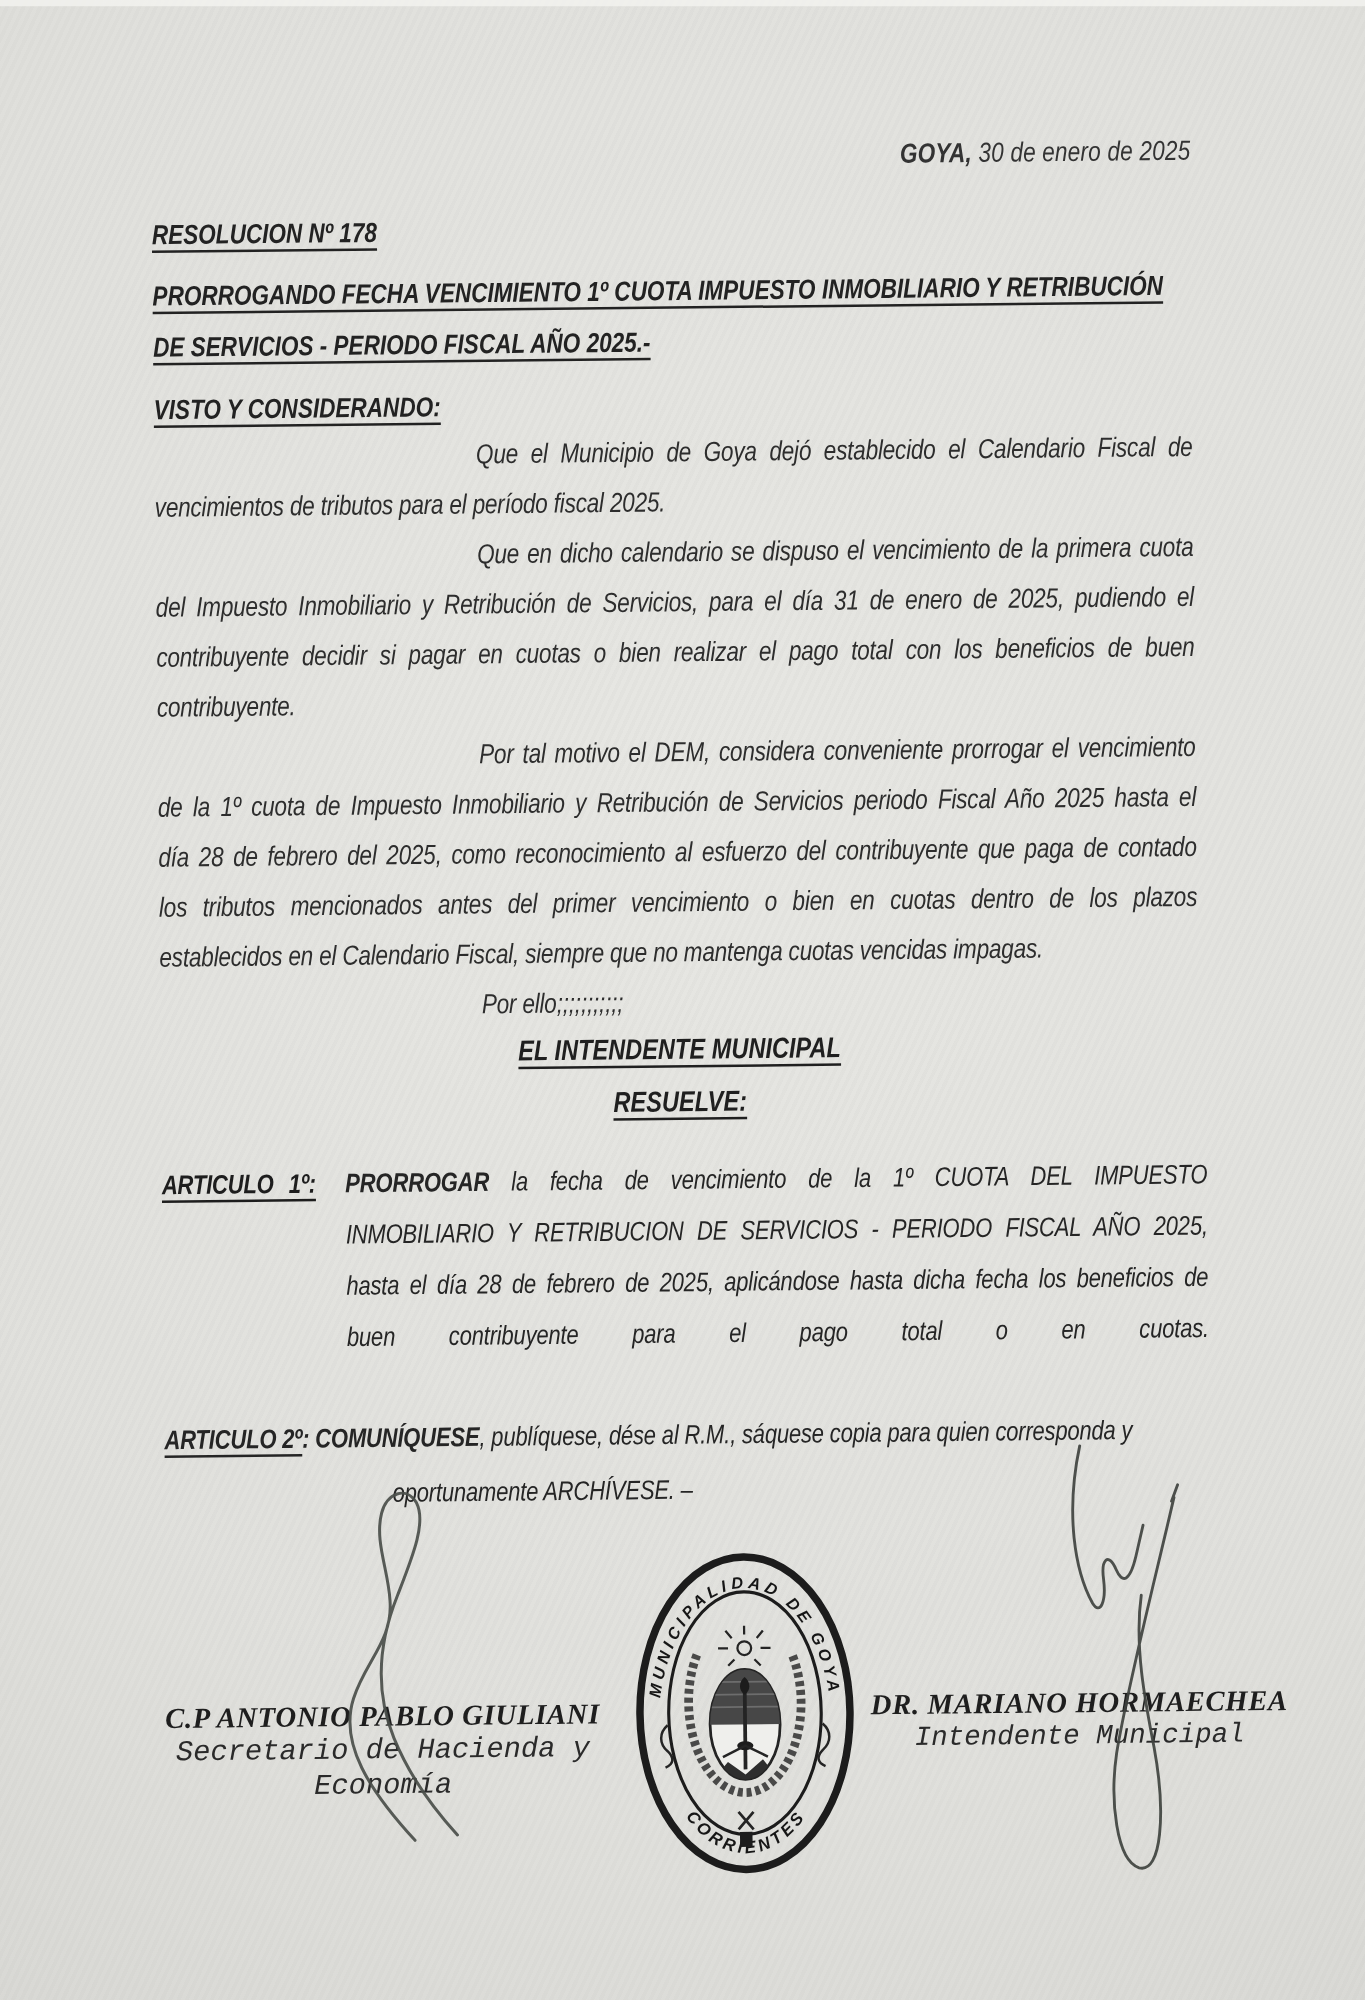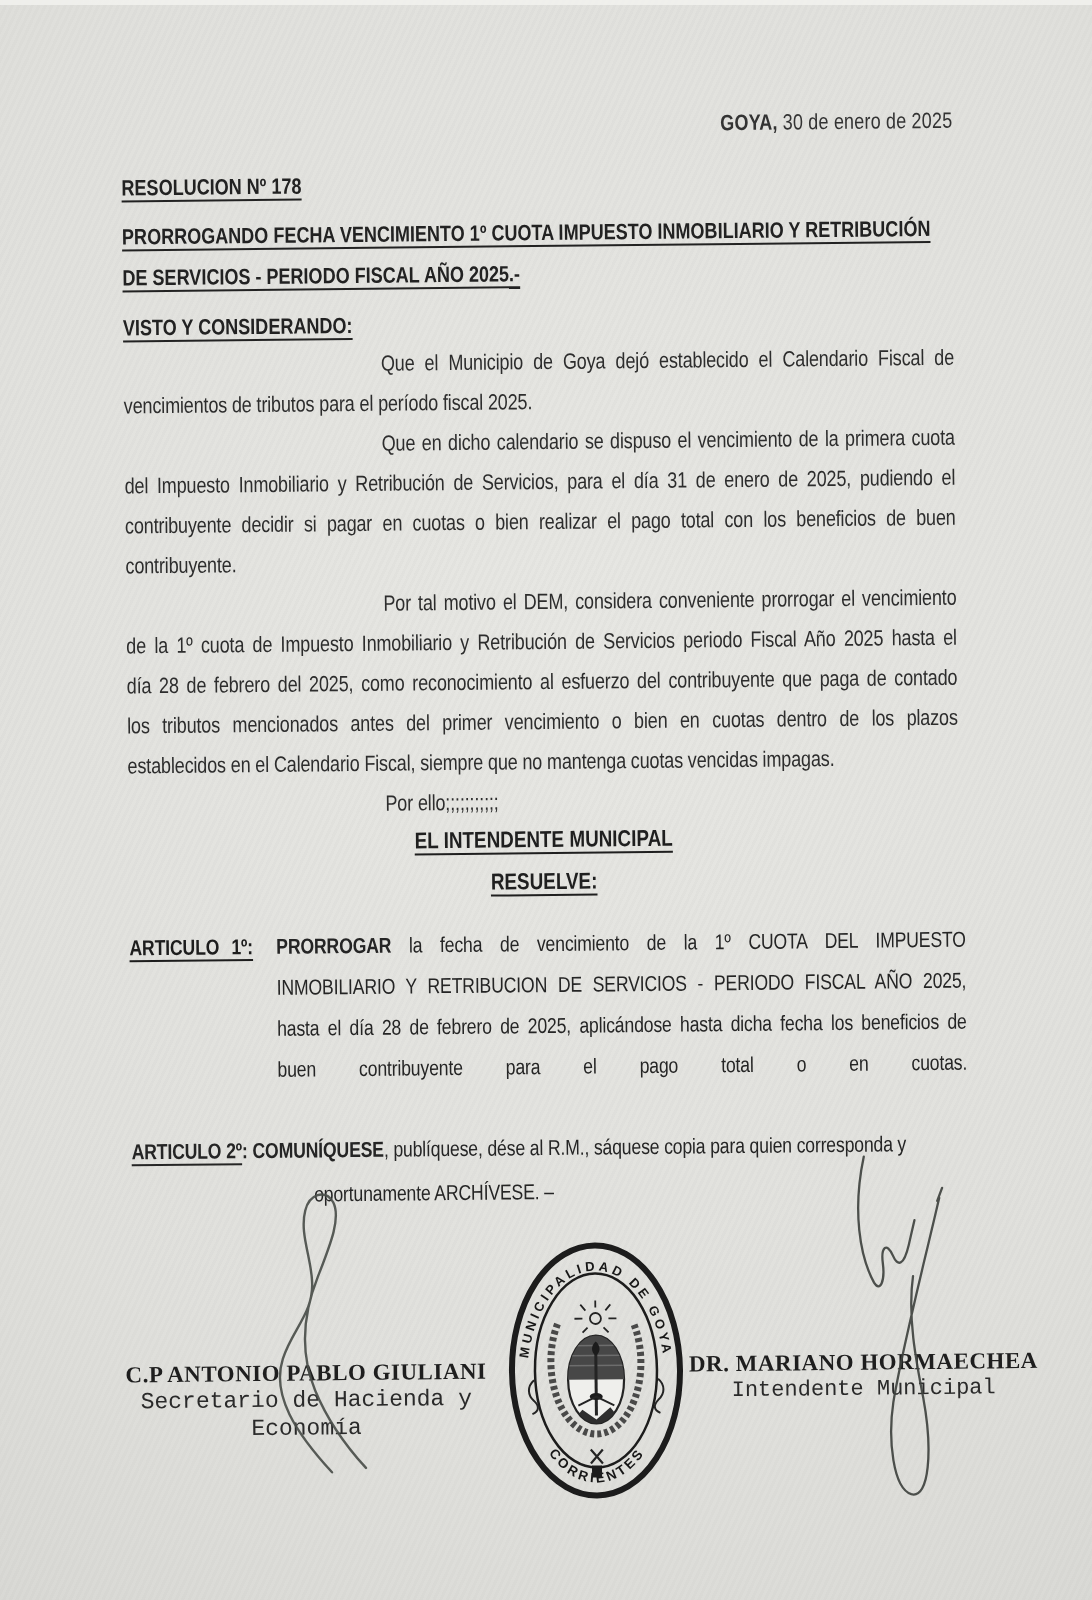--- a/index.html
+++ b/index.html
@@ -3,20 +3,21 @@
 <meta charset="utf-8">
 <style>
   html,body{margin:0;padding:0;background:#b9b9b5;}
   .page{
     position:relative;width:1092px;height:1600px;overflow:hidden;
     background:
       repeating-linear-gradient(115deg, rgba(0,0,0,0.014) 0 3px, rgba(255,255,255,0.012) 3px 6px),
       radial-gradient(120% 90% at 52% 40%, #e7e7e3 0%, #e0e0dc 55%, #d6d6d2 88%, #cccac6 100%);
     font-family:"Liberation Sans","DejaVu Sans",sans-serif;
     color:#2c2c2c;
+    font-style:italic;
   }
   .page::before{content:"";position:absolute;top:0;left:0;right:0;height:5px;background:#f2f2ef;opacity:.85;}
   .tilt{position:absolute;inset:0;transform:rotate(-0.6deg);transform-origin:50% 50%;}
   
   .narrow{position:absolute;top:0;left:0;width:1332px;height:1600px;transform:scaleX(0.82);transform-origin:0 0;}
   .abs{position:absolute;}
   .b{font-weight:bold;}
   .u{text-decoration:underline;text-decoration-thickness:2px;text-underline-offset:5px;}
   .date-line{top:112px;right:162px;font-size:22px;letter-spacing:.2px;color:#333;}
   .res-num{top:171px;left:156px;font-size:22px;color:#222;}

